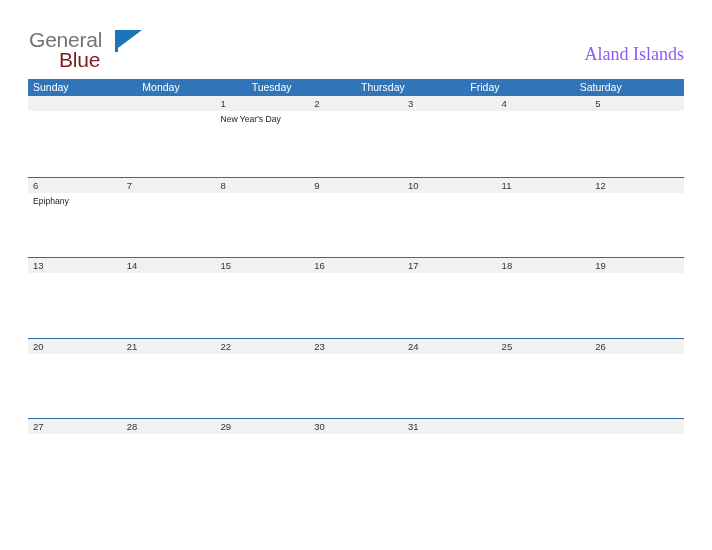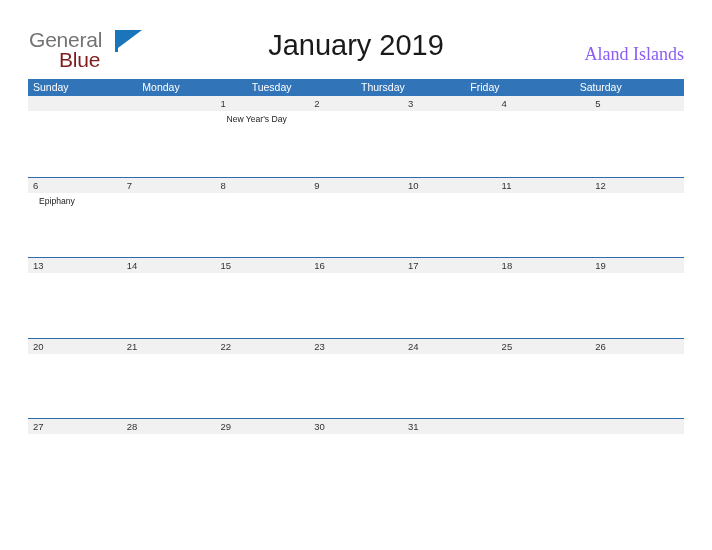--- a/index.html
+++ b/index.html
@@ -160,21 +160,20 @@
     line-height: 15px;
     color: #333333;
     font-family: "Liberation Sans", sans-serif;
   }
 
   .week-events {
     display: flex;
     width: 656px;
     height: 64px;
     background: #ffffff;
-    margin-left: 6px;
   }
   .event-cell {
     flex: 1 1 0;
     box-sizing: border-box;
     padding: 2px 4px 0 5px;
     font-size: 8.6px;
     line-height: 12px;
     color: #222222;
     font-family: "Liberation Sans", sans-serif;
     overflow: hidden;
@@ -193,21 +192,20 @@
 
     <div class="logo">
       <span class="logo-general">General</span>
       <span class="logo-blue">Blue</span>
       <span class="logo-mark">
         <span class="bar"></span>
         <span class="flag"></span>
       </span>
     </div>
 
-    <div class="title">January 2019</div>
 
     <div class="locale">Aland Islands</div>
 
   </div>
 
   <div class="calendar">
 
     <div class="weekday-row">
       <div class="weekday-cell">Sunday</div>
       <div class="weekday-cell">Monday</div>

